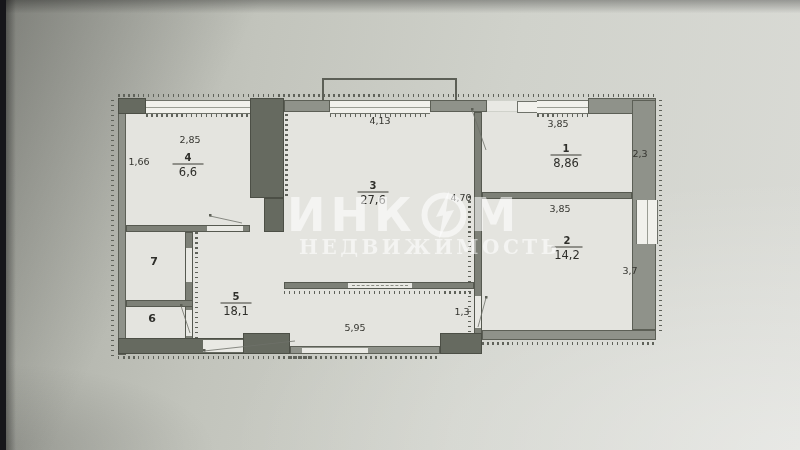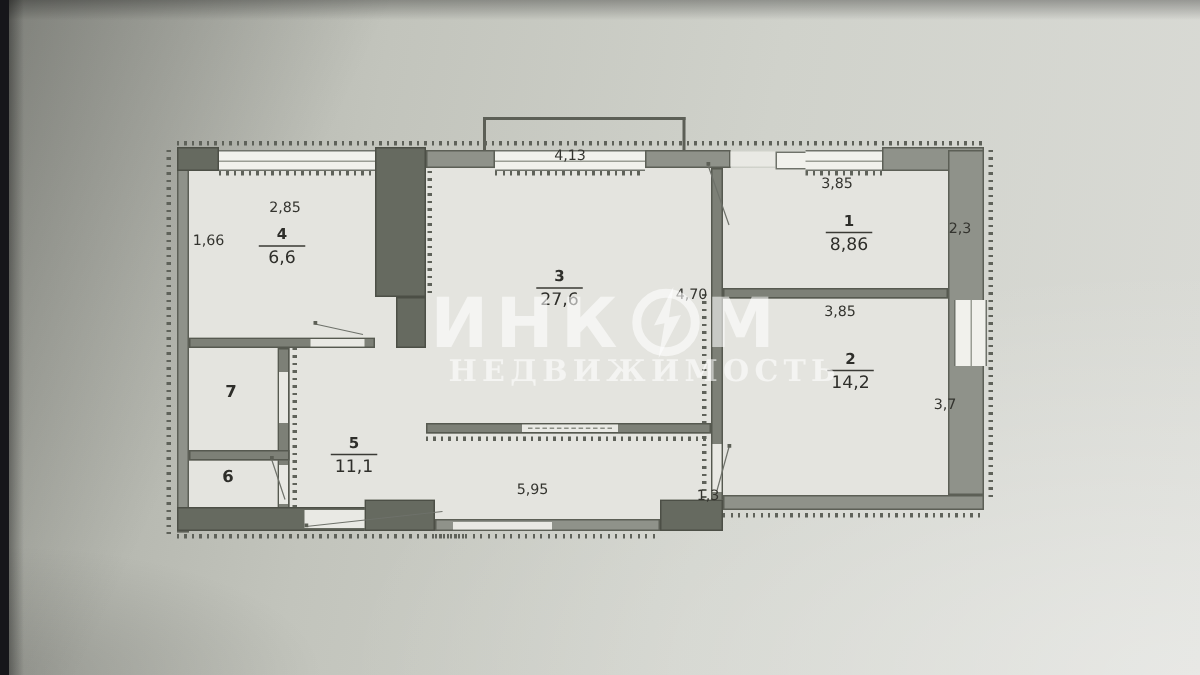--- a/index.html
+++ b/index.html
@@ -137,35 +137,35 @@
   <div class="room-label" style="left:566px;top:156px;">
     <div class="rn">1</div>
     <div class="ra">8,86</div>
   </div>
   <div class="room-label" style="left:567px;top:248px;">
     <div class="rn">2</div>
     <div class="ra">14,2</div>
   </div>
   <div class="room-label" style="left:236px;top:304px;">
     <div class="rn">5</div>
-    <div class="ra">11,1</div>
+    <div class="ra">18,1</div>
   </div>
   <div class="room-num" style="left:154px;top:261px;">7</div>
   <div class="room-num" style="left:152px;top:318px;">6</div>
 
   <div class="dim" style="left:190px;top:119px;margin-top:20px;">2,85</div>
   <div class="dim" style="left:139px;top:161px;">1,66</div>
-  <div class="dim" style="left:380px;top:104px;">4,13</div>
+  <div class="dim" style="left:380px;top:120px;">4,13</div>
   <div class="dim" style="left:461px;top:197px;">4,70</div>
   <div class="dim" style="left:558px;top:123px;">3,85</div>
   <div class="dim" style="left:640px;top:153px;">2,3</div>
   <div class="dim" style="left:560px;top:208px;">3,85</div>
   <div class="dim" style="left:630px;top:270px;">3,7</div>
   <div class="dim" style="left:355px;top:327px;">5,95</div>
-  <div class="dim" style="left:462px;top:331px;margin-left:10px;">1,3</div>
+  <div class="dim" style="left:462px;top:311px;">1,3</div>
 
   <div class="watermark">
     <div class="wm-row">
       <span class="wm-txt">ИНК</span>
       <svg width="52" height="52" viewBox="-26 -26 52 52" style="margin:0 1px;">
         <circle cx="0" cy="0" r="19.5" fill="none" stroke="rgba(255,255,255,0.58)" stroke-width="6"></circle>
         <path d="M 5,-24 L -8,2 L -1,0.5 L -5,24 L 10,-5 L 2,-3.5 Z" fill="rgba(255,255,255,0.58)"></path>
       </svg>
       <span class="wm-txt">М</span>
     </div>

